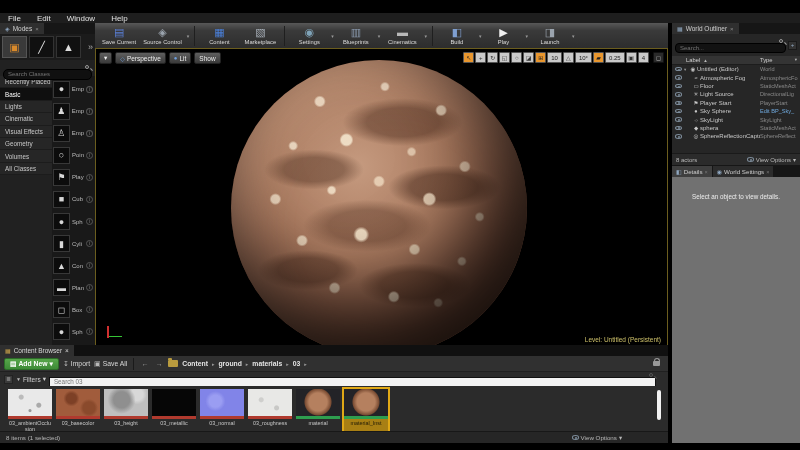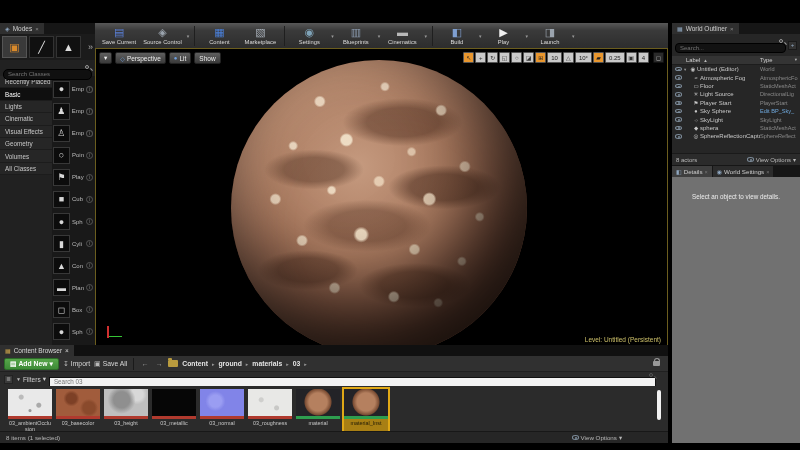--- a/index.html
+++ b/index.html
@@ -168,20 +168,26 @@
   .timg.i7{background:radial-gradient(circle at 50% 48%, #b5805f 0 9px, #7a4c33 13px, transparent 14px),#232327;}
   .cbscroll{position:absolute;right:7px;top:4px;width:4px;height:30px;background:#f2f2f2;border-radius:2px;}
   .cbfoot{height:12px;background:#262626;border-top:1px solid #181818;display:flex;align-items:center;justify-content:space-between;padding:0 6px;font-size:6.2px;color:#b8b8b8;}
   .cbfoot .vo{display:flex;align-items:center;gap:2px;margin-right:40px;}
 </style>
 </head>
 <body>
 
 <div class="screen">
 
+  <div class="menubar">
+    <span>File</span>
+    <span>Edit</span>
+    <span>Window</span>
+    <span>Help</span>
+  </div>
 
   <div class="modes">
     <div class="ptabrow">
       <div class="ptab">
         <span class="ticon">◈</span>
         <span>Modes</span>
         <span class="x">×</span>
       </div>
     </div>
     <div class="modebtns">

